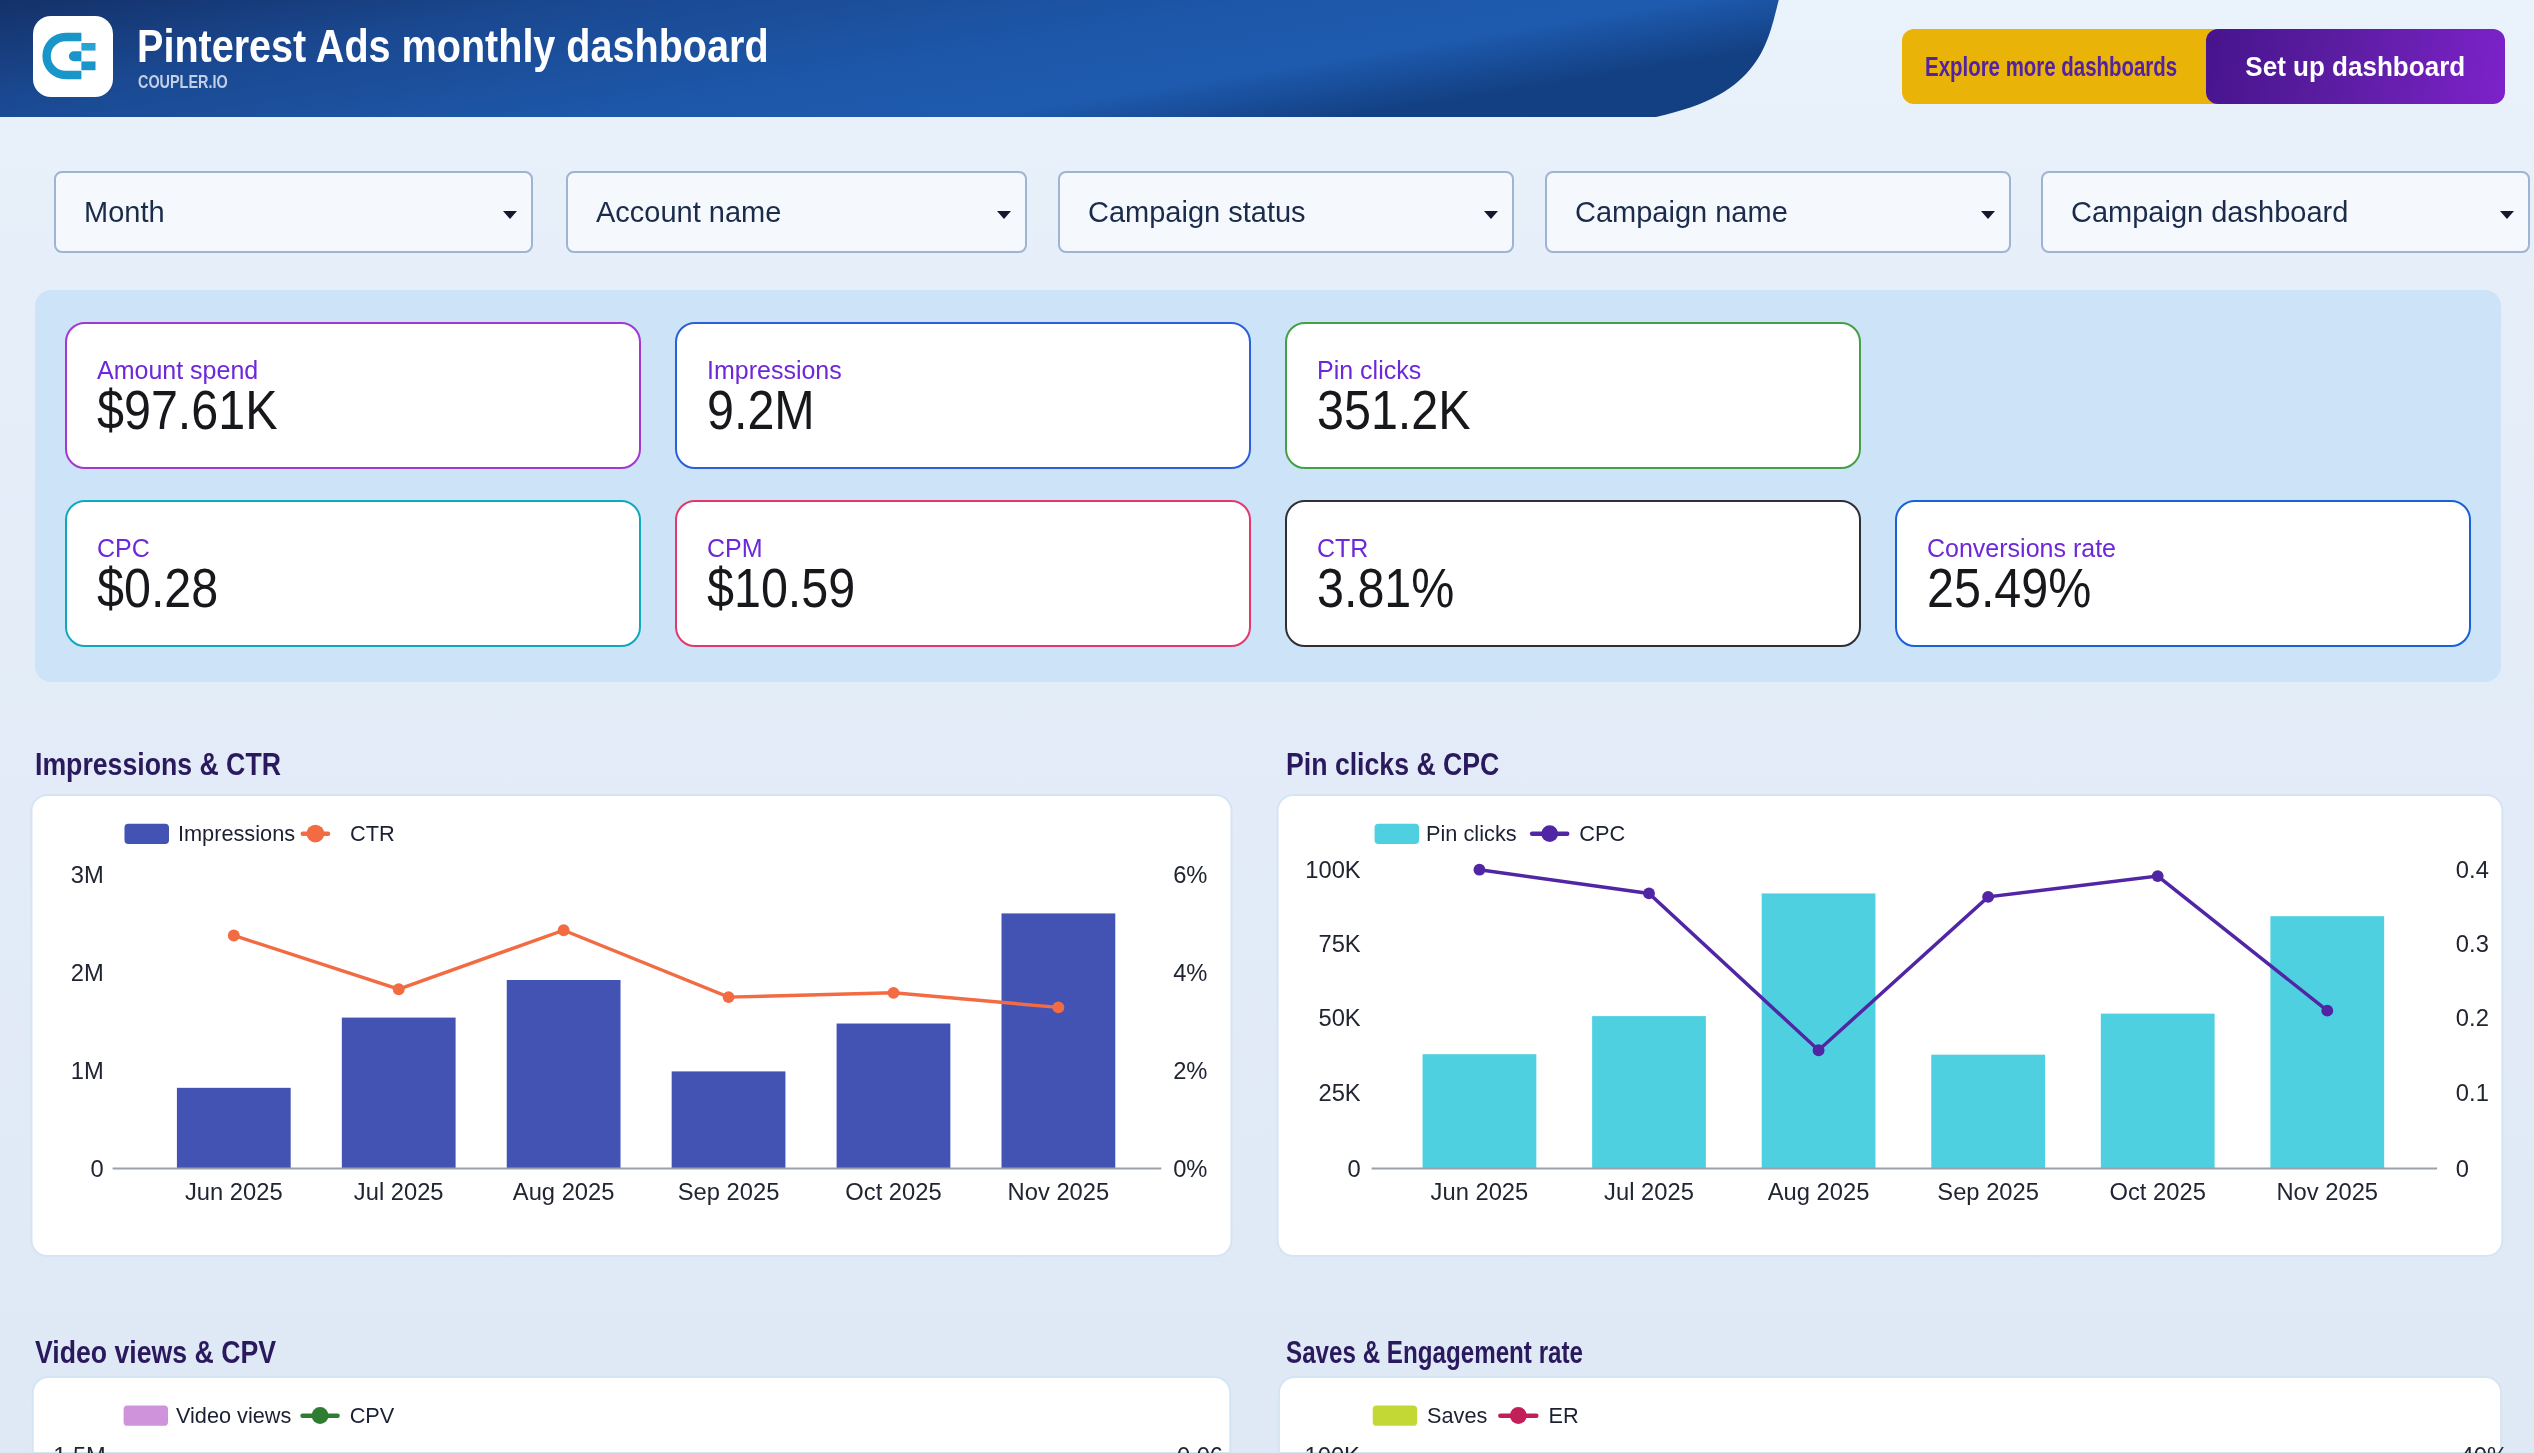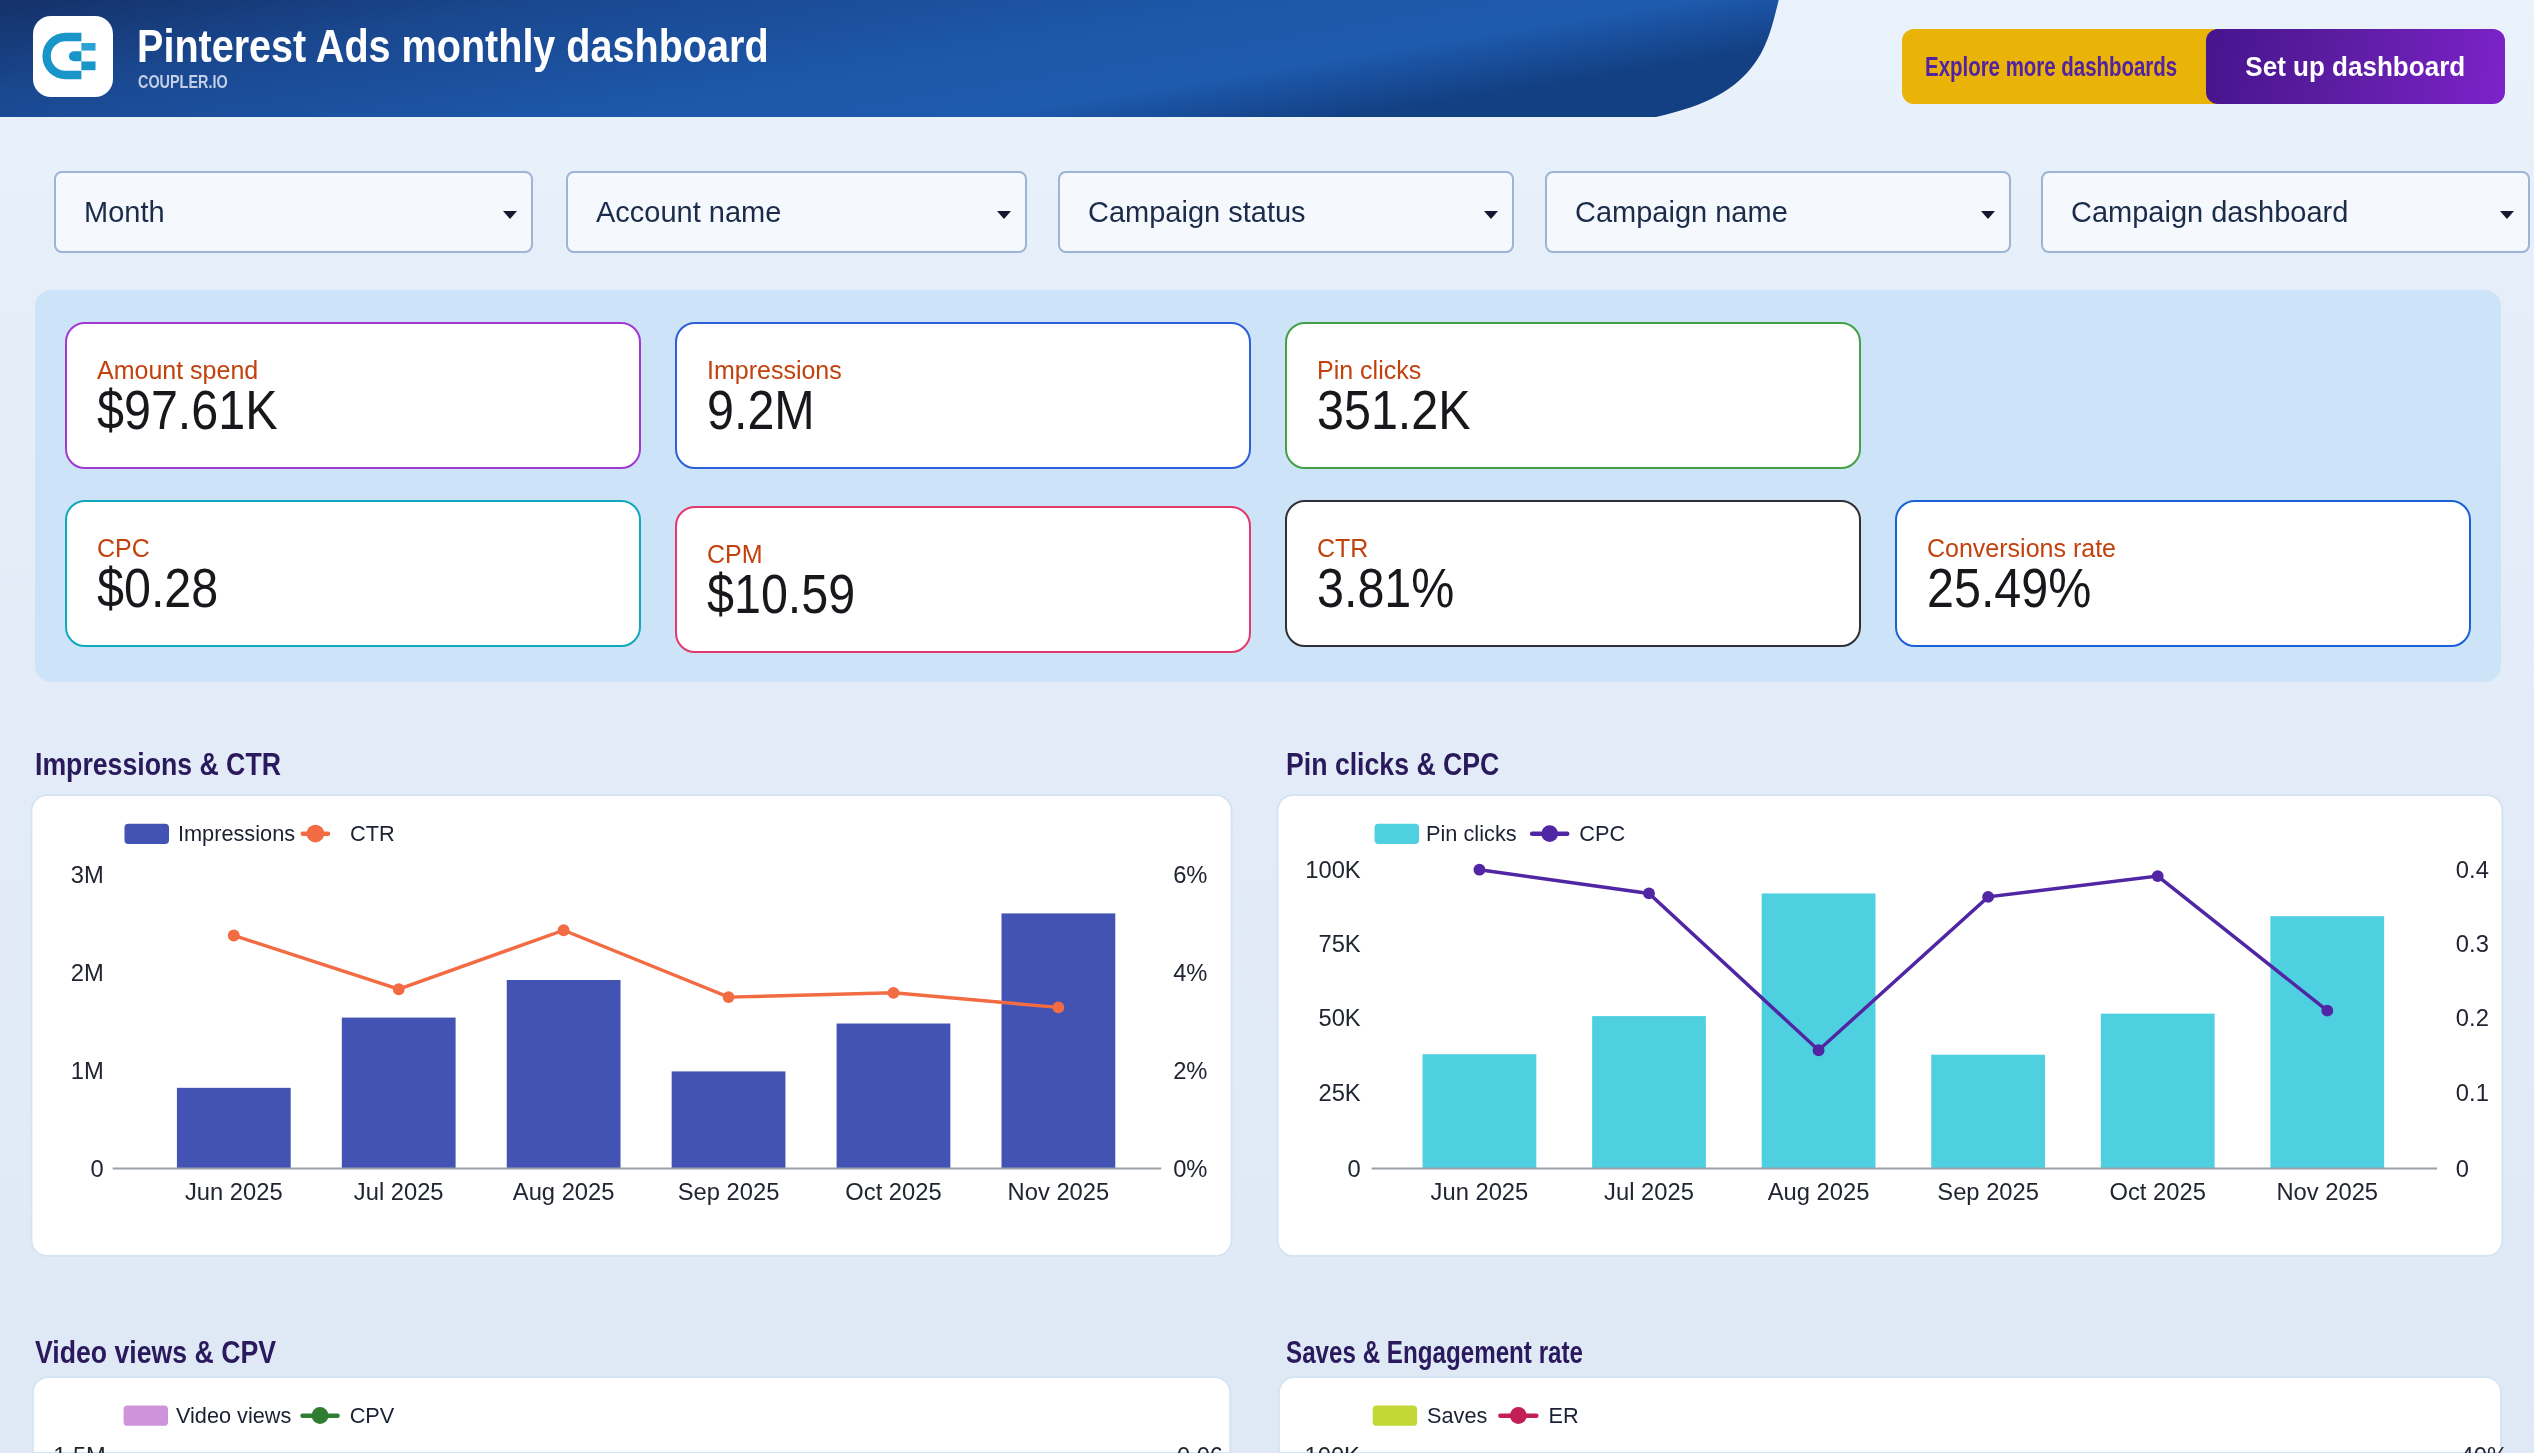--- a/index.html
+++ b/index.html
@@ -24,21 +24,21 @@
 
   
   .dd { top:171px; height:82px; background:#f5f9fd; border:2px solid #9db4d4; border-radius:8px;
         font-size:29px; color:#1b2b4a; line-height:78px; padding-left:28px;margin-left:24px; }
   .dd:after { content:""; position:absolute; right:14px; top:38px; width:0; height:0;
         border-left:7px solid transparent; border-right:7px solid transparent; border-top:8px solid #191631; }
 
   
   .kpi-panel { left:35px; top:290px; width:2466px; height:392px; background:#cde3f7; border-radius:16px; }
   .card { position:absolute; width:576px; height:147px; background:#fff; border-radius:20px; border:2px solid #000; }
-  .card .lbl { position:absolute; left:30px; top:32px; font-size:25px; color:#c2410c; }
+  .card .lbl { position:absolute; left:30px; top:32px; font-size:25px; color:#6d28d9; }
   .card .val { position:absolute; left:30px; top:53px; font-size:56px; color:#17181b; transform:scaleX(0.865); transform-origin:left top; white-space:nowrap; }
 
   
   .ctitle { font-size:31px; font-weight:bold; color:#2a195c; transform:scaleX(0.86); transform-origin:left top; white-space:nowrap; }
 </style>
 </head>
 <body>
 
   <svg id="headerSvg" class="abs" width="2534" height="119" viewBox="0 0 2560 120">
     <defs>
@@ -83,21 +83,21 @@
       <div class="val">9.2M</div>
     </div>
     <div class="card" style="left:1250px; top:32px; border-color:#43a047;">
       <div class="lbl">Pin clicks</div>
       <div class="val">351.2K</div>
     </div>
     <div class="card" style="left:30px;   top:210px; border-color:#0fa8bd;">
       <div class="lbl">CPC</div>
       <div class="val">$0.28</div>
     </div>
-    <div class="card" style="left:640px;  top:216px; border-color:#e2386b;">
+    <div class="card" style="left:640px;  top:210px; border-color:#e2386b;">
       <div class="lbl">CPM</div>
       <div class="val">$10.59</div>
     </div>
     <div class="card" style="left:1250px; top:210px; border-color:#2f2f35;">
       <div class="lbl">CTR</div>
       <div class="val">3.81%</div>
     </div>
     <div class="card" style="left:1860px; top:210px; border-color:#1861d6;">
       <div class="lbl">Conversions rate</div>
       <div class="val">25.49%</div>

